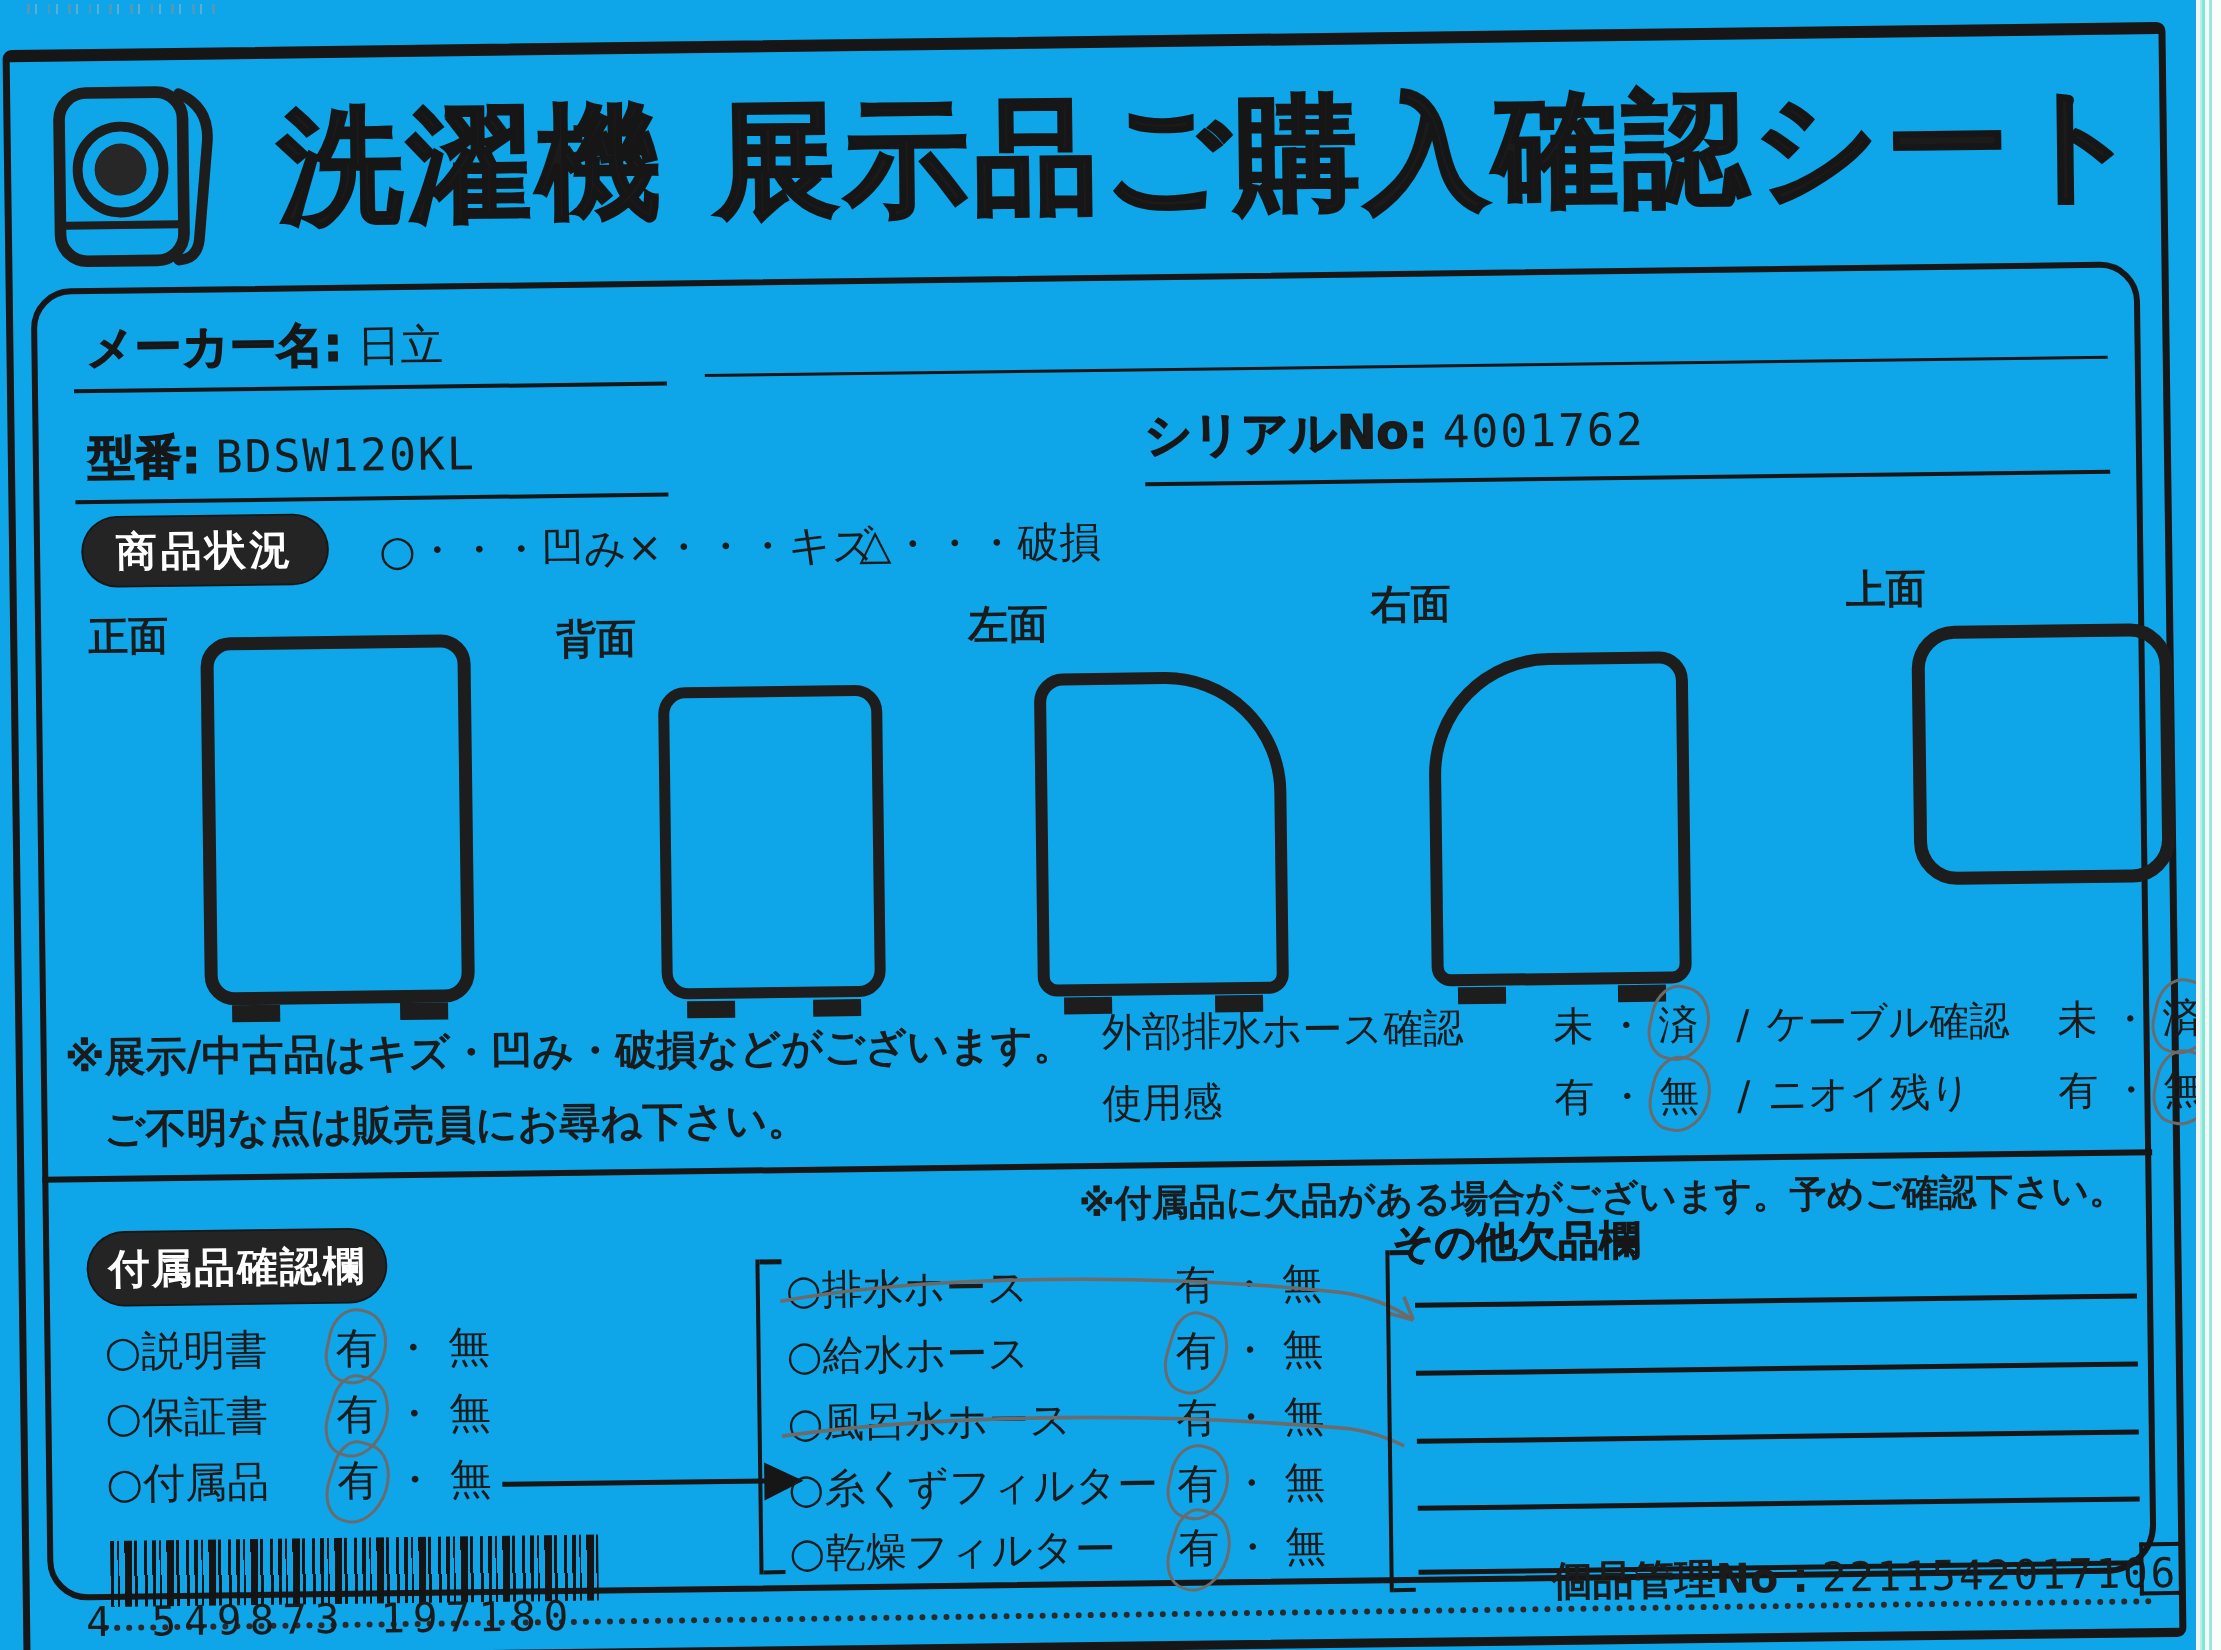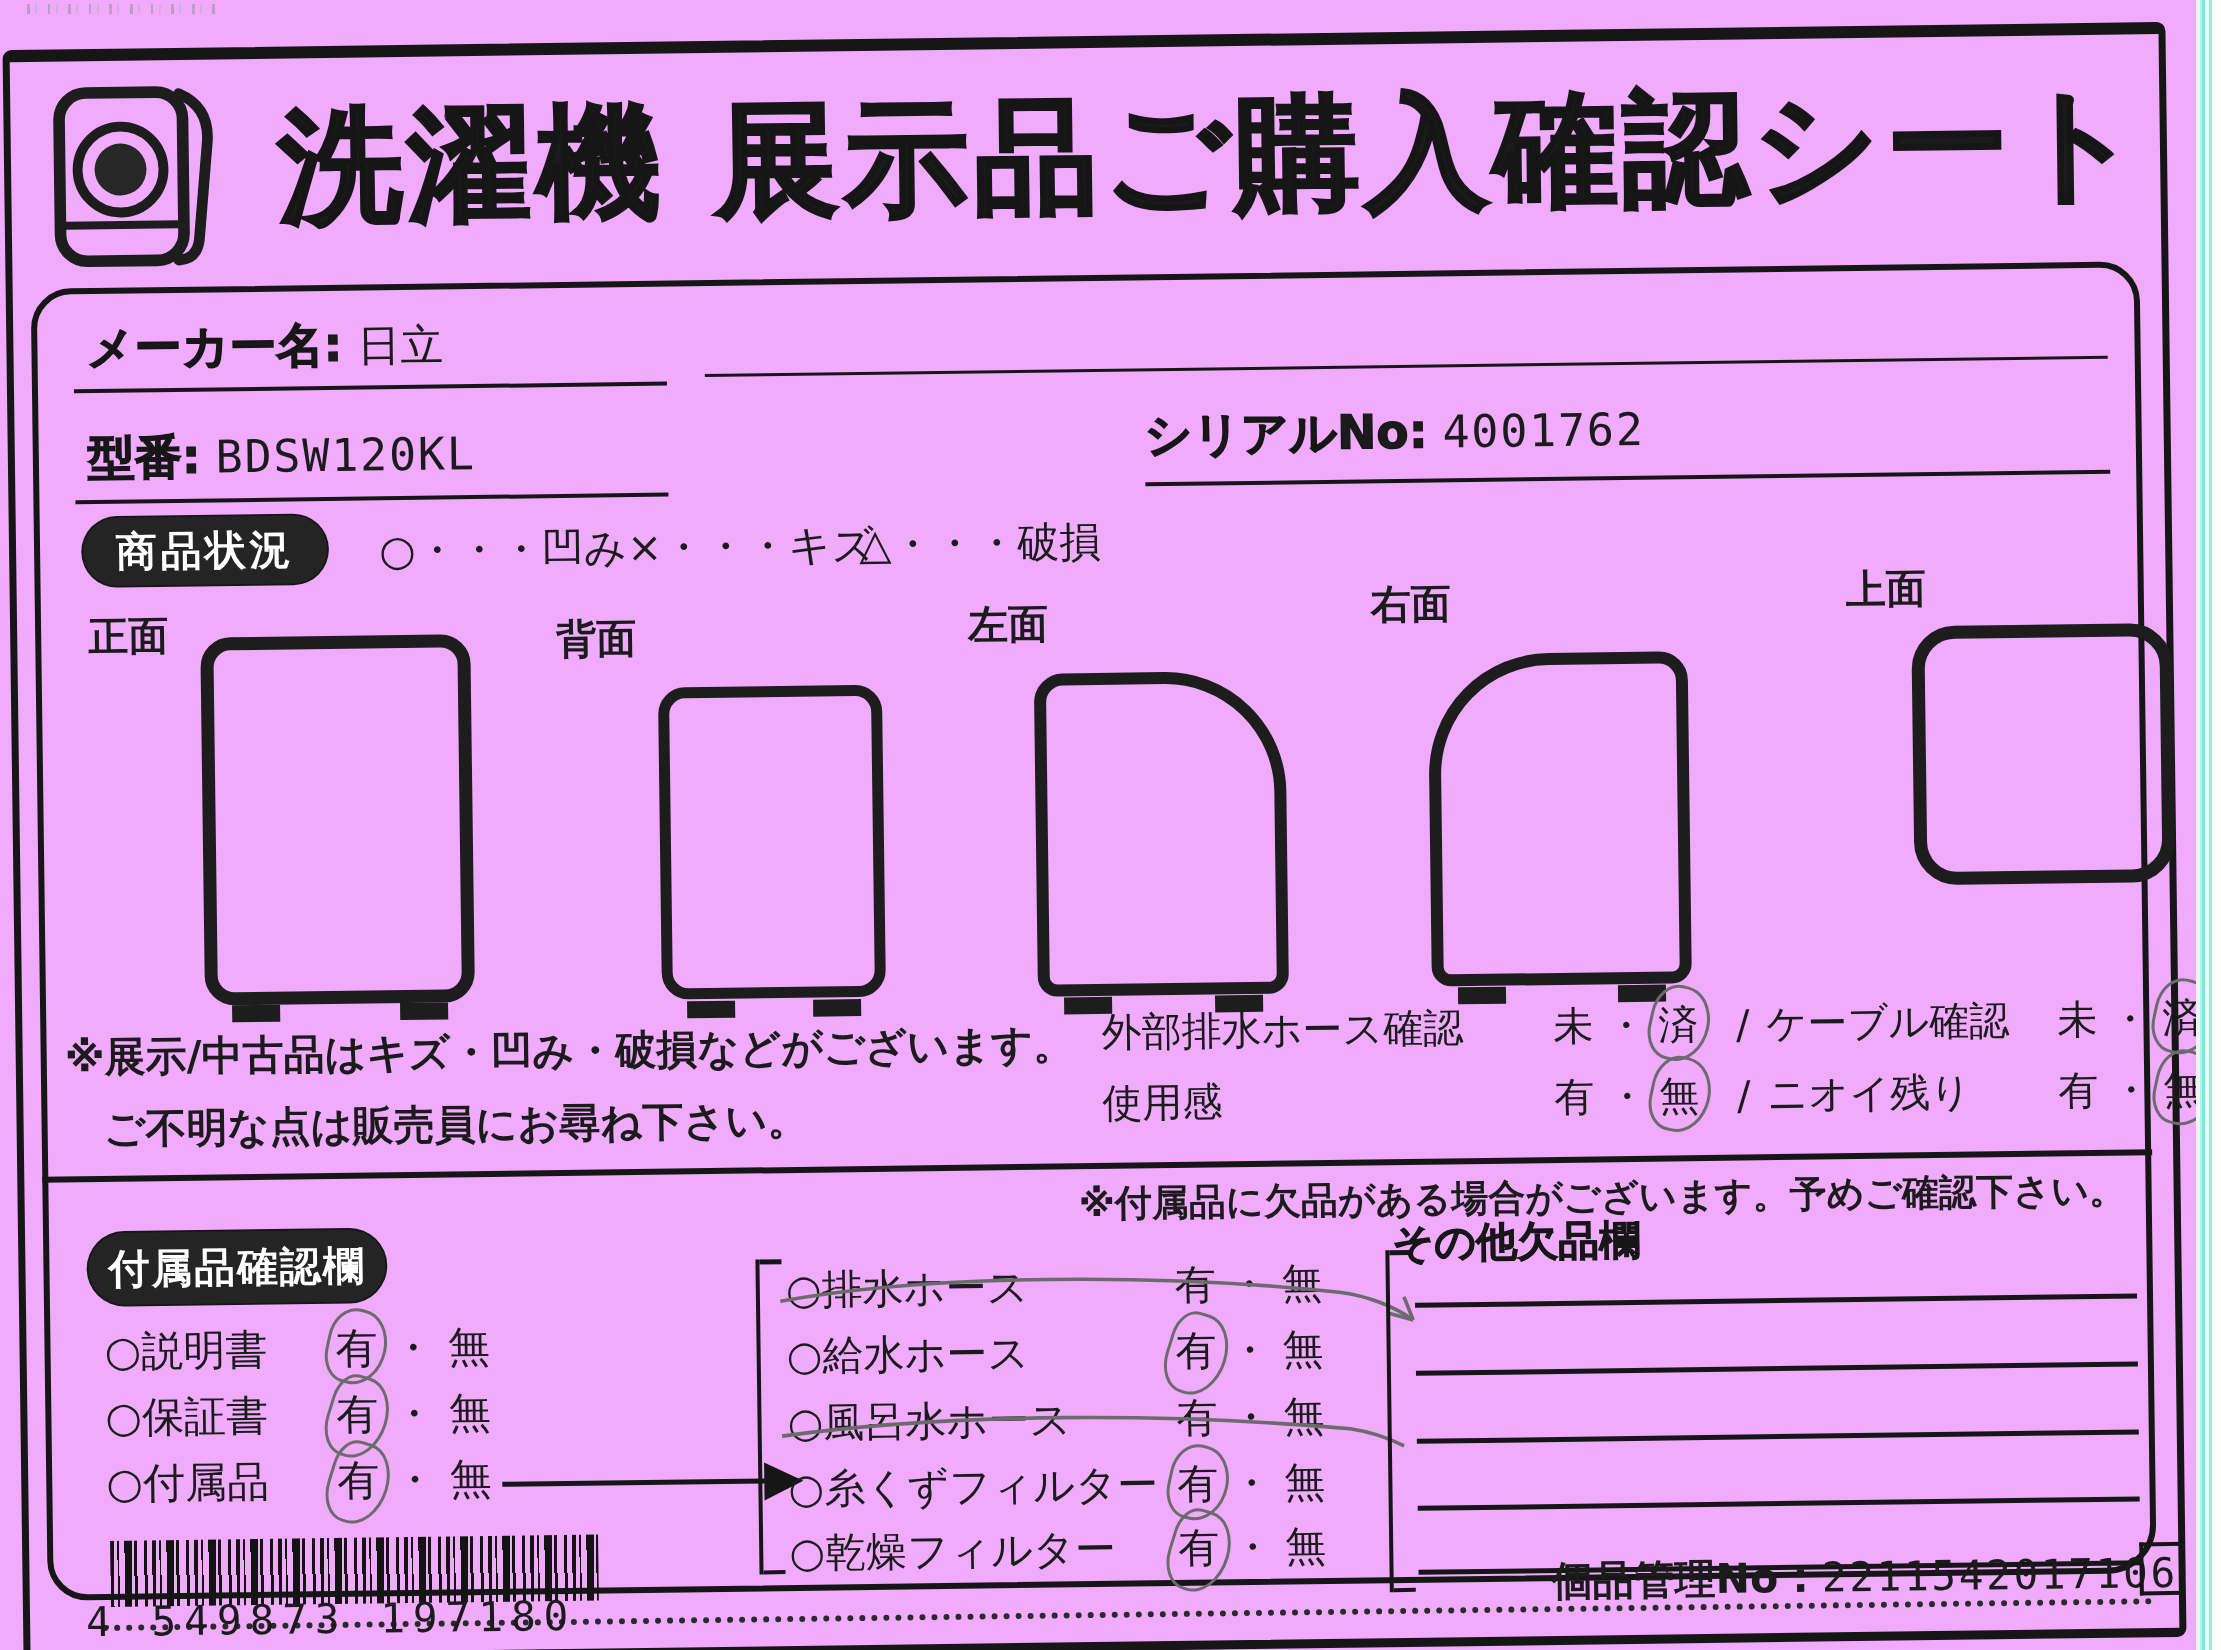--- a/index.html
+++ b/index.html
@@ -1,16 +1,16 @@
 <!DOCTYPE html>
 <html style="font-size:14.3px"><head>
 <meta charset="utf-8">
 <style>
   html,body{margin:0;padding:0;background:#e9e9e7;}
-  .scan{position:relative;width:2221px;height:1651px;background:#f0abfc;overflow:hidden;
+  .scan{position:relative;width:2221px;height:1651px;background:#0ea5e9;overflow:hidden;
         font-family:"DejaVu Sans","Liberation Sans",sans-serif;color:#1b1b1b;}
   .edge-stripes{position:absolute;right:0;top:0;bottom:0;width:25px;z-index:9;
     background:repeating-linear-gradient(90deg,#f2f6f3 0 3.6px,#bdeee6 3.6px 6.3px,#7de9d8 6.3px 9px,#f7f9f6 9px 13.4px,#9fe7dc 13.4px 16px,#fdfdfc 16px 25px);}
   .top-artifact{position:absolute;left:27px;top:3.6px;width:193px;height:10.7px;opacity:.5;
     background:repeating-linear-gradient(90deg,#8f8f8f 0 2.7px,transparent 2.7px 8px,#b5b5b5 8px 9.9px,transparent 9.9px 20.6px);}
 
   .sheet{position:absolute;left:12.5px;top:36px;width:2149px;height:1594px;
          border:solid #161616;border-width:12.5px 7.2px 9px 7.2px;border-radius:9px;
          transform:rotate(-0.75deg);transform-origin:50% 50%;background:transparent;}
 

